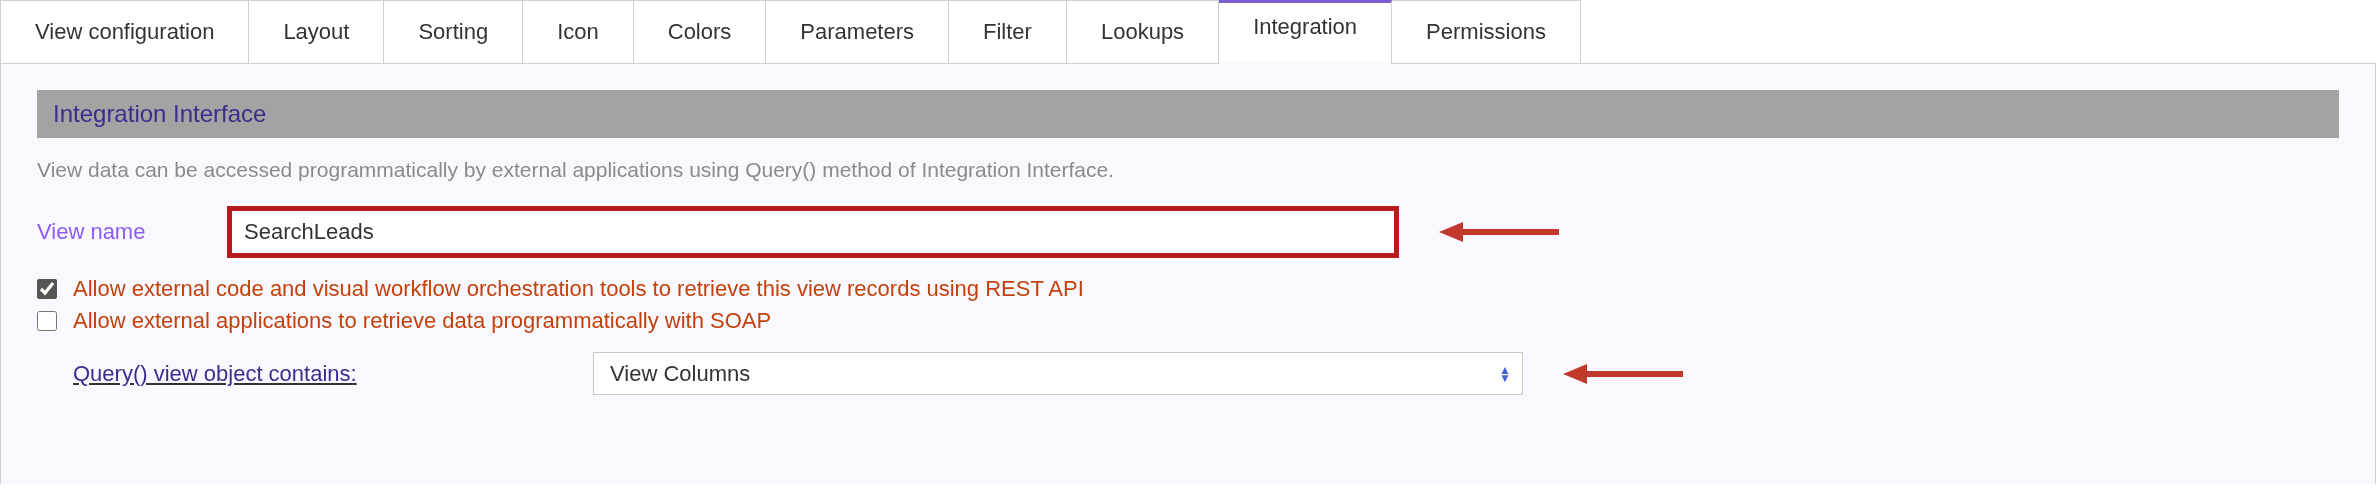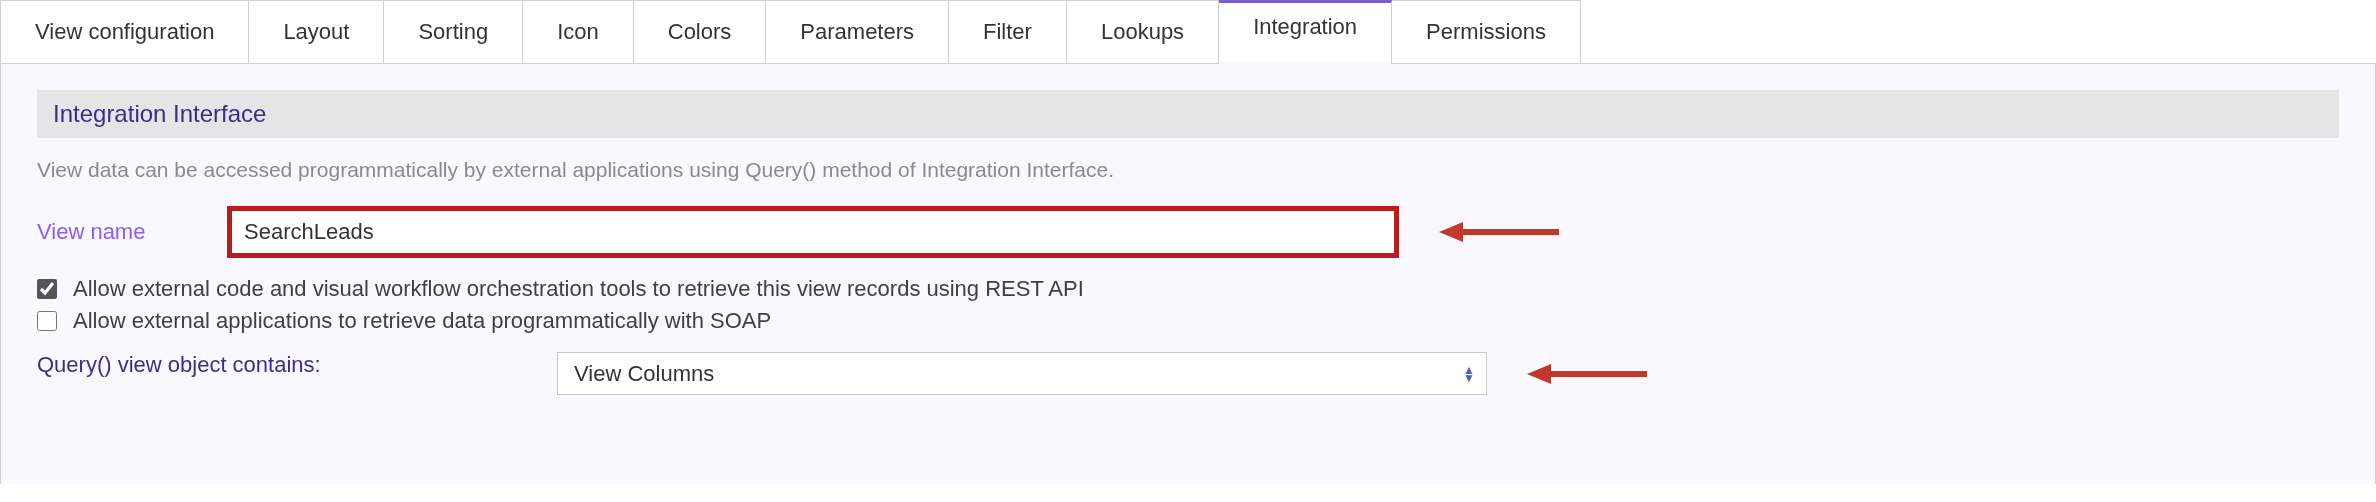--- a/index.html
+++ b/index.html
@@ -40,21 +40,21 @@
       background: #faf8ff;
     }
     .panel {
       background: #faf8ff;
       border-left: 1px solid #d0d0d0;
       border-right: 1px solid #d0d0d0;
       padding: 26px 36px 40px 36px;
       min-height: 420px;
     }
     .section-header {
-      background: #e5e5e5;
+      background: #a3a3a3;
       color: #3d2c8d;
       font-size: 24px;
       padding: 10px 16px;
       margin-bottom: 20px;
     }
     .description {
       color: #8a8a8a;
       font-size: 21px;
       margin-bottom: 24px;
     }
@@ -88,26 +88,29 @@
       align-items: center;
       margin-bottom: 6px;
     }
     .checkbox-row input[type="checkbox"] {
       width: 20px;
       height: 20px;
       margin-right: 16px;
       accent-color: #555;
     }
     .checkbox-label {
-      color: #404040;
+      color: #c2410c;
       font-size: 22px;
     }
     .query-row {
       display: flex;
+      align-items: center;
       margin-top: 18px;
+      margin-left: 36px;
+      text-decoration: underline;
     }
     .query-label {
       color: #3d2c8d;
       font-size: 22px;
       width: 520px;
     }
     .select-wrap {
       position: relative;
       width: 930px;
     }

